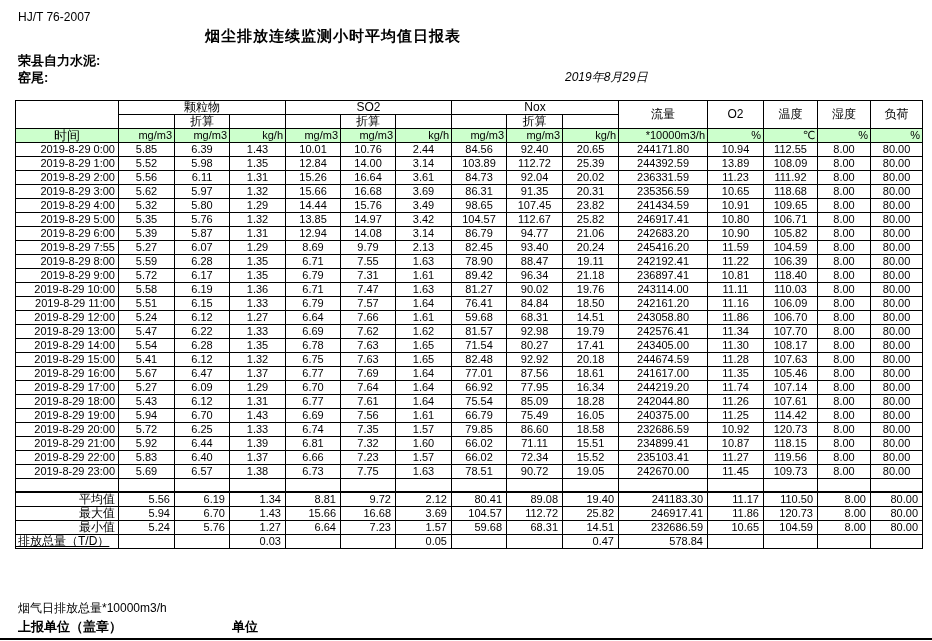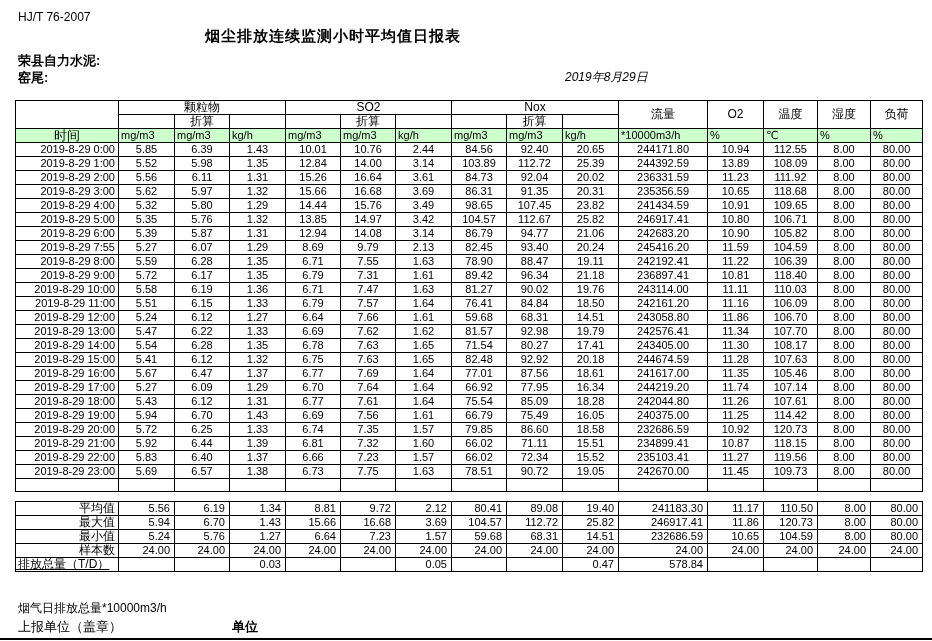--- a/index.html
+++ b/index.html
@@ -14,30 +14,30 @@
   #doc-title{ left:205px; top:27px;  font-size:15px; font-weight:bold; letter-spacing:1px; }
   #company  { left:18px;  top:52px;  font-size:13px; font-weight:bold; }
   #kiln     { left:18px;  top:69px;  font-size:13px; font-weight:bold; }
   #date     { left:565px; top:69px;  font-size:12px;font-style:italic; }
   #tbl-wrap { position:absolute; left:15px; top:100px; width:824px; }
   table { border-collapse:collapse; table-layout:fixed; width:907px; font-size:11px; }
   td { border:1px solid #000; height:13px; line-height:13px; padding:0 2px;
        overflow:hidden; white-space:nowrap; }
   .hdr   { text-align:center; font-size:12px; }
   .green { background:#ccffcc; }
-  .unit  { text-align:left; font-size:11px; }
+  .unit  { text-align:right; font-size:11px; }
   .time-cell { text-align:right; padding-right:3px; font-size:11px; }
   .val-cell  { text-align:center; }
   .sum-label { text-align:right; font-size:12px; padding-right:3px; }
   .sum-val   { text-align:right; padding-right:4px; }
   .total-label { text-align:left; font-size:12px; text-indent:-12px;
                  text-decoration:underline; }
-  #summary-table { margin-top:9px; }
+  #summary-table { }
   #footer-flue  { left:18px;  top:600px; font-size:12px; }
-  #footer-report{ left:18px;  top:618px; font-size:13px; font-weight:normal; }
+  #footer-report{ left:18px;  top:618px; font-size:13px; font-weight:bold; }
   #footer-unit  { left:200px; top:618px; font-size:13px; font-weight:bold;margin-left:32px; }
   #bottom-line  { left:0; top:638px; width:932px; height:2px; background:#000; }
 </style>
 </head>
 <body>
 
 <div class="abs" id="std-no">HJ/T  76-2007</div>
 <div class="abs" id="doc-title">烟尘排放连续监测小时平均值日报表</div>
 <div class="abs" id="company">荣县自力水泥:</div>
 <div class="abs" id="kiln">窑尾:</div>
@@ -596,37 +596,20 @@
           <td class="sum-val">59.68</td>
           <td class="sum-val">68.31</td>
           <td class="sum-val">14.51</td>
           <td class="sum-val">232686.59</td>
           <td class="sum-val">10.65</td>
           <td class="sum-val">104.59</td>
           <td class="sum-val">8.00</td>
           <td class="sum-val">80.00</td>
         </tr>
         <tr>
-          <td class="sum-label">样本数</td>
-          <td class="sum-val">24.00</td>
-          <td class="sum-val">24.00</td>
-          <td class="sum-val">24.00</td>
-          <td class="sum-val">24.00</td>
-          <td class="sum-val">24.00</td>
-          <td class="sum-val">24.00</td>
-          <td class="sum-val">24.00</td>
-          <td class="sum-val">24.00</td>
-          <td class="sum-val">24.00</td>
-          <td class="sum-val">24.00</td>
-          <td class="sum-val">24.00</td>
-          <td class="sum-val">24.00</td>
-          <td class="sum-val">24.00</td>
-          <td class="sum-val">24.00</td>
-        </tr>
-        <tr>
           <td class="total-label">日排放总量（T/D）</td>
           <td class="sum-val"></td>
           <td class="sum-val"></td>
           <td class="sum-val">0.03</td>
           <td class="sum-val"></td>
           <td class="sum-val"></td>
           <td class="sum-val">0.05</td>
           <td class="sum-val"></td>
           <td class="sum-val"></td>
           <td class="sum-val">0.47</td>

